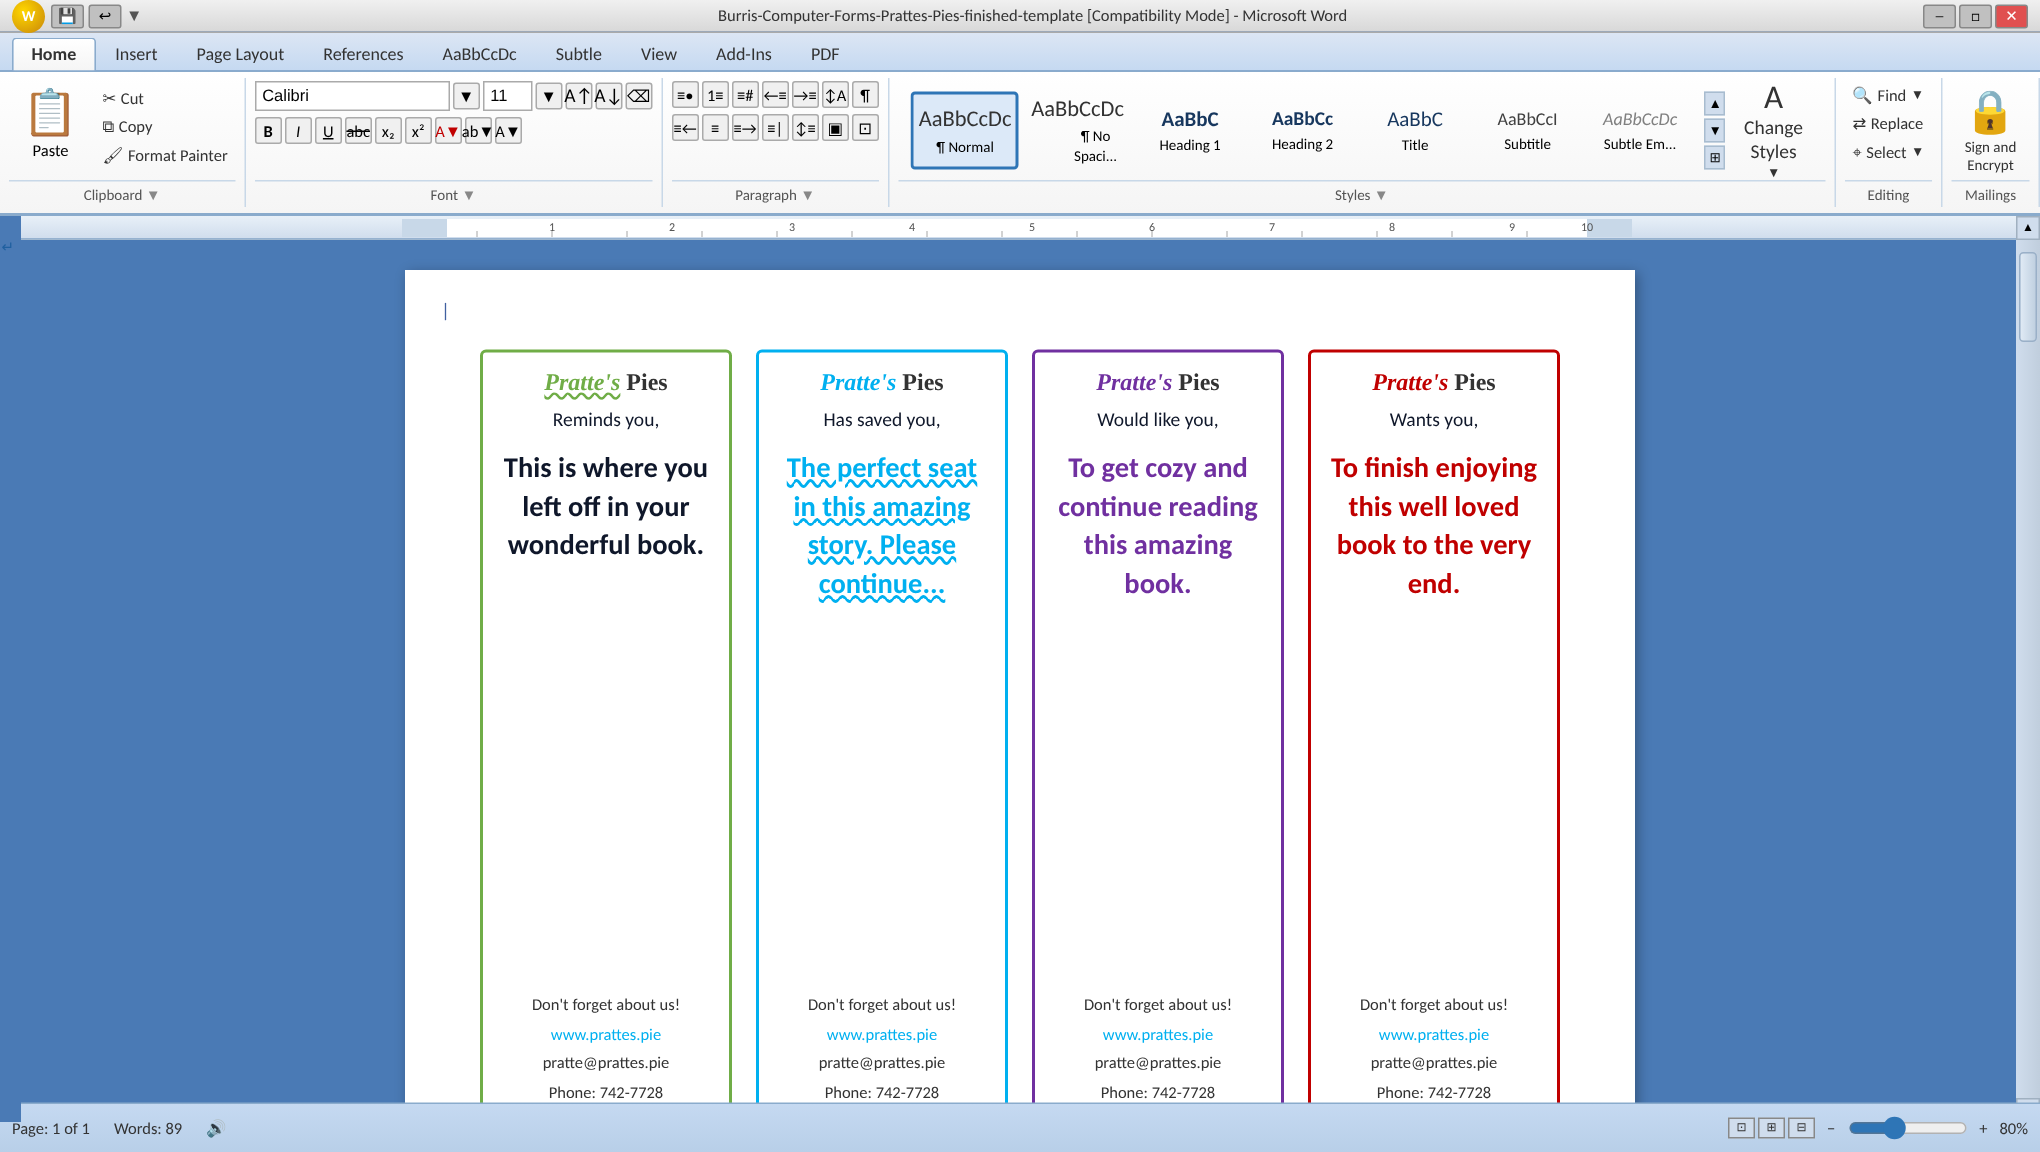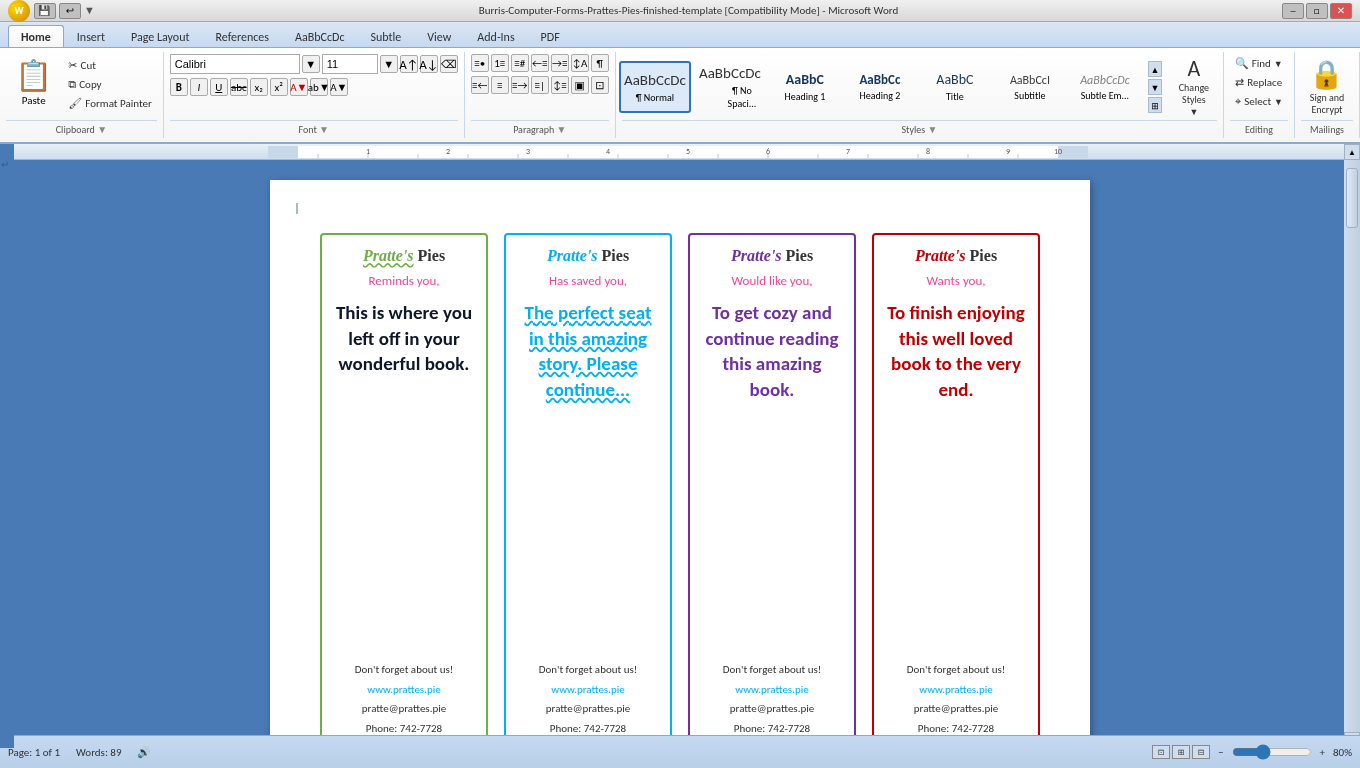--- a/index.html
+++ b/index.html
@@ -125,21 +125,21 @@
     
     .font-name-box {
       width: 130px;
       height: 20px;
       border: 1px solid #aaa;
       font-size: 11px;
       padding: 1px 4px;
       background: white;
     }
     .font-size-box {
-      width: 56px;
+      width: 33px;
       height: 20px;
       border: 1px solid #aaa;
       font-size: 11px;
       padding: 1px 4px;
       background: white;
     }
     .font-row { display: flex; gap: 2px; align-items: center; margin-bottom: 2px; }
     .font-btn {
       width: 18px;
       height: 18px;
@@ -278,21 +278,21 @@
 
     .card-title {
       font-size: 16px;
       font-weight: bold;
       margin-bottom: 8px;
       font-family: 'Times New Roman', serif;
     }
 
     .card-subtitle {
       font-size: 13px;
-      color: #ec4899;
+      color: #0f172a;
       margin-bottom: 12px;
       font-family: 'Calibri', sans-serif;
     }
 
     .card-main-text {
       font-size: 19px;
       font-weight: bold;
       line-height: 1.35;
       margin-bottom: 12px;
       flex: 1;
@@ -509,21 +509,21 @@
 
         <div style="display:flex;flex-direction:column;gap:2px;margin-left:4px;">
           <div class="ribbon-scroll-btn">▲</div>
           <div class="ribbon-scroll-btn">▼</div>
           <div class="ribbon-scroll-btn">⊞</div>
         </div>
       </div>
 
       <div class="change-styles-btn" style="margin-left:4px;">
         <div style="font-size:22px;">A</div>
-        <div style="font-size:10px;line-height:1.2;">Change<br>Styles</div>
+        <div style="font-size:13px;line-height:1.2;">Change<br>Styles</div>
         <div style="font-size:9px;">▼</div>
       </div>
     </div>
     <div class="ribbon-group-label">Styles <span style="color:#888;">▼</span></div>
   </div>
 
   <div class="ribbon-group" style="min-width:70px;">
     <div class="ribbon-group-content" style="flex-direction:column;gap:1px;">
       <div class="ribbon-btn-small">
         <span>🔍</span>

